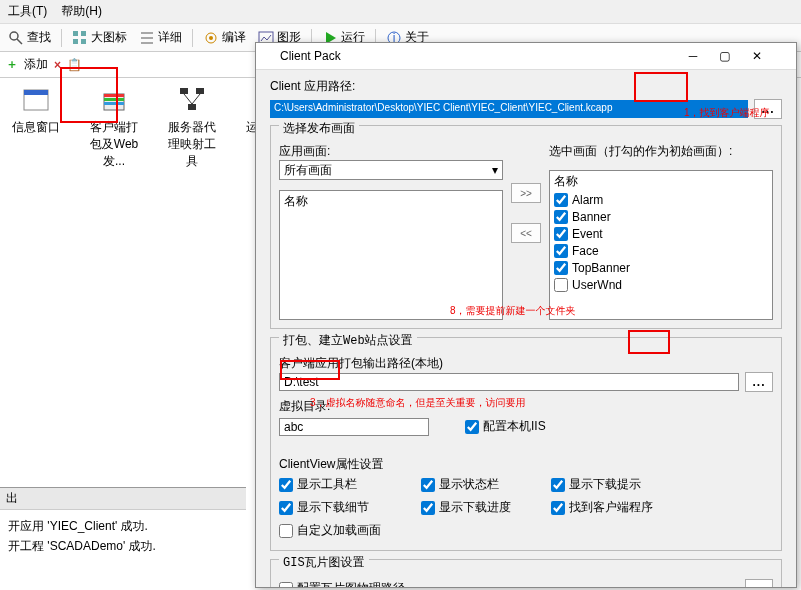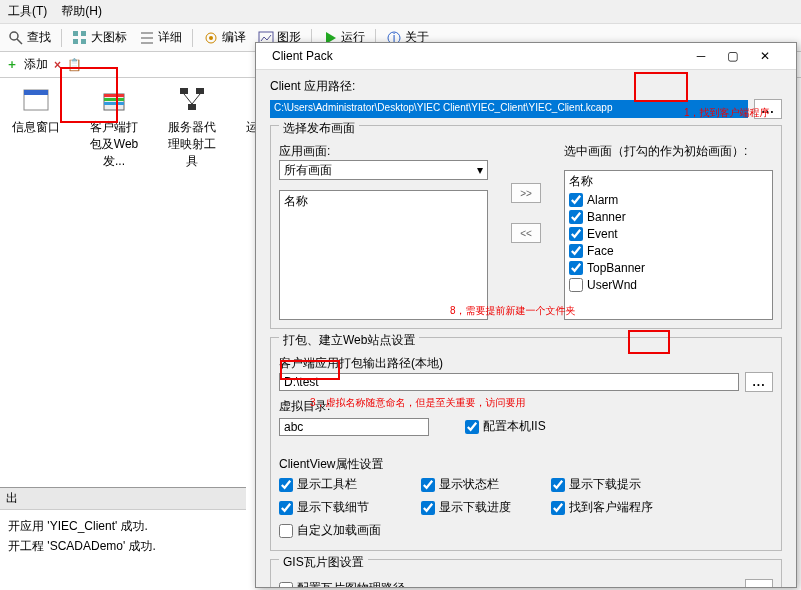--- a/index.html
+++ b/index.html
@@ -12,30 +12,30 @@
 .sep { width: 1px; height: 18px; background: #ccc; margin: 0 2px; }
 .sub-toolbar { display: flex; align-items: center; gap: 6px; padding: 4px 6px; border-bottom: 1px solid #ccc; }
 .btnrow { display: flex; gap: 22px; padding: 6px 8px; }
 .bigbtn { display: flex; flex-direction: column; align-items: center; gap: 3px; cursor: default; width: 56px; text-align: center; }
 .bigbtn .bico { width: 32px; height: 32px; }
 .redbox1 { position: absolute; border: 2px solid #e00; pointer-events: none; }
 .output-area { position: absolute; left: 0; bottom: 0; width: 246px; background: #f0f0f0; border-top: 1px solid #999; }
 .output-area .hdr { background: #e8e8e8; padding: 2px 6px; border-bottom: 1px solid #ccc; }
 .output-area .body { background: #fff; height: 80px; padding: 6px 8px; line-height: 1.7; }
 .dialog { position: absolute; left: 255px; top: 42px; width: 542px; height: 546px; background: #f0f0f0; border: 1px solid #888; box-shadow: 2px 2px 8px rgba(0,0,0,0.3); display: flex; flex-direction: column; }
-.titlebar { display: flex; align-items: center; justify-content: space-between; padding: 4px 16px; background: #fff; border-bottom: 1px solid #ddd; }
+.titlebar { display: flex; align-items: center; justify-content: space-between; padding: 4px 24px; background: #fff; border-bottom: 1px solid #ddd; }
 .titlebar .wbtns { display: flex; gap: 2px; }
 .titlebar .wbtn { width: 30px; height: 18px; display: flex; align-items: center; justify-content: center; cursor: default; }
 .dlgbody { padding: 8px 14px; overflow: auto; flex: 1; }
 .row { display: flex; align-items: center; gap: 6px; margin-bottom: 4px; }
 .pathdisp { flex: 1; background: #0078d7; color: #fff; padding: 2px 4px; font-size: 10px; height: 18px; overflow: hidden; white-space: nowrap; }
 .browse { width: 28px; height: 20px; background: #fff; border: 1px solid #aaa; display: flex; align-items: center; justify-content: center; cursor: default; font-weight: bold; letter-spacing: 1px; }
 .groupbox { border: 1px solid #bbb; background: #f0f0f0; margin: 6px 0 8px; padding: 6px 8px 8px; position: relative; }
-.groupbox > .gtitle { position: relative; top: -12px; background: #f0f0f0; padding: 0 4px; display: inline-block; }
-.twocol { display: flex; gap: 23px; align-items: flex-start; }
+.groupbox > .gtitle { position: relative; top: -12px; background: #f0f0f0; padding: 0 4px; display: inline-block; font-family: Liberation Mono, monospace; }
+.twocol { display: flex; gap: 8px; align-items: flex-start; }
 .col { flex: 1; }
 .selectbox { width: 100%; height: 20px; border: 1px solid #888; background: #fff; display: flex; align-items: center; justify-content: space-between; padding: 0 4px; }
 .listbox { width: 100%; height: 130px; border: 1px solid #888; background: #fff; margin-top: 10px; padding: 2px 4px; }
 .midbtns { display: flex; flex-direction: column; gap: 20px; justify-content: center; padding-top: 40px; }
 .arrowbtn { width: 30px; height: 20px; border: 1px solid #aaa; background: #fdfdfd; display: flex; align-items: center; justify-content: center; font-size: 10px; color: #666; cursor: default; }
 .checkrow { display: flex; align-items: center; gap: 4px; margin: 3px 0; }
 .checkrow input[type=checkbox] { width: 14px; height: 14px; accent-color: #0078d7; }
 .textin { border: 1px solid #888; background: #fff; height: 18px; padding: 0 4px; }
 .checkgrid { display: flex; gap: 40px; }
 .checkcol { display: flex; flex-direction: column; }

